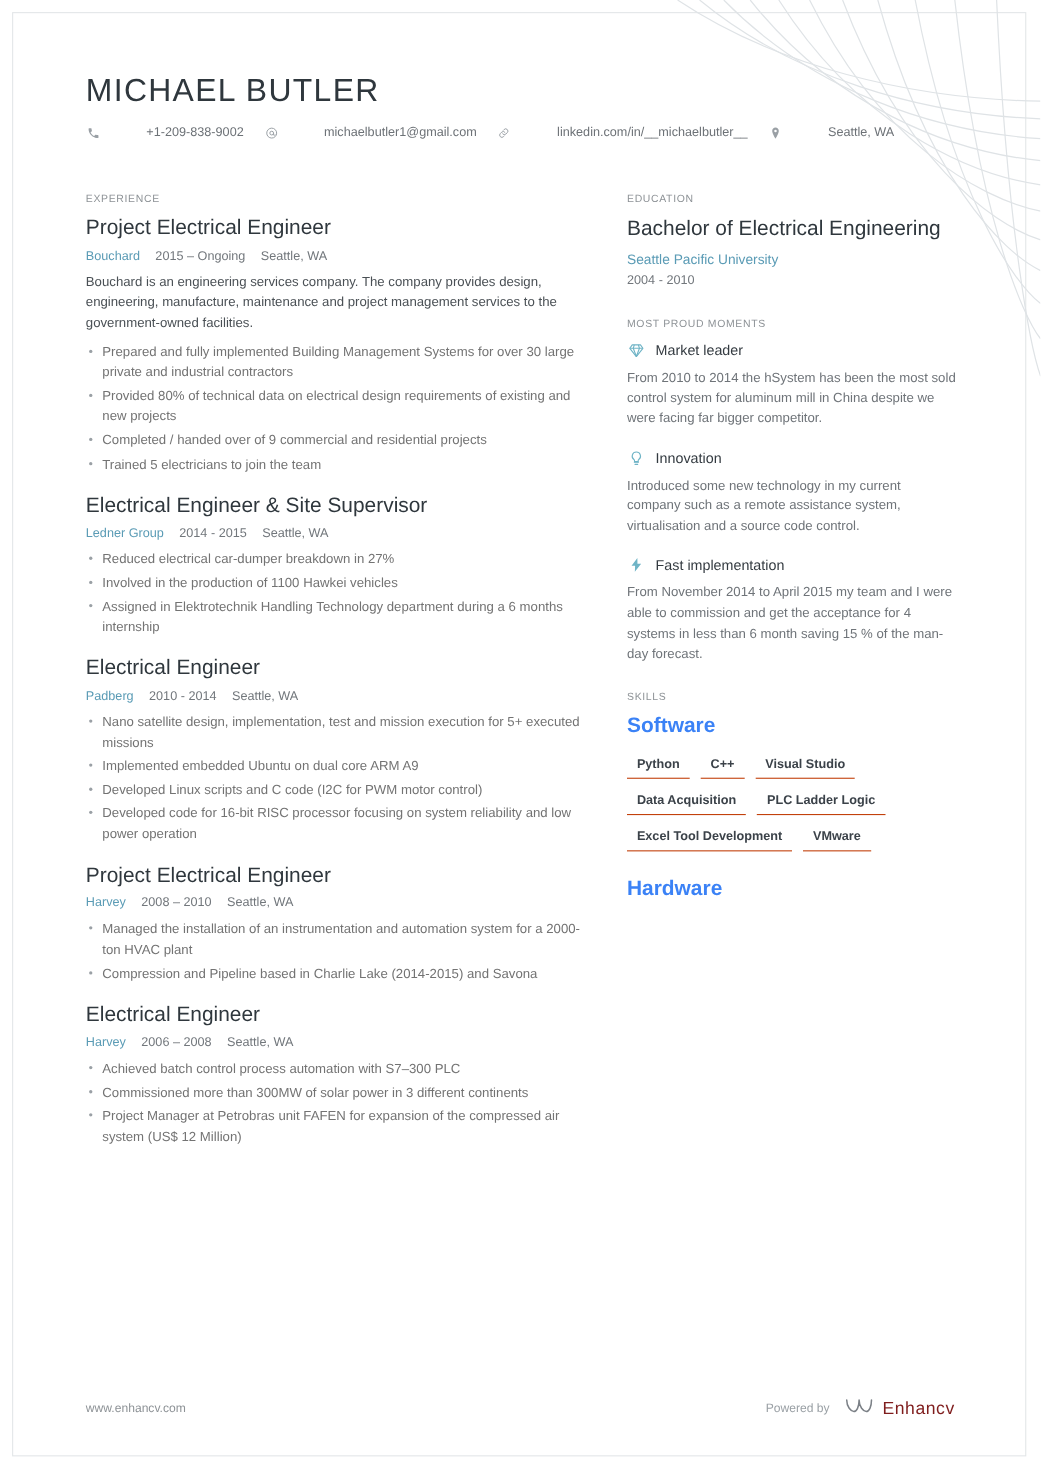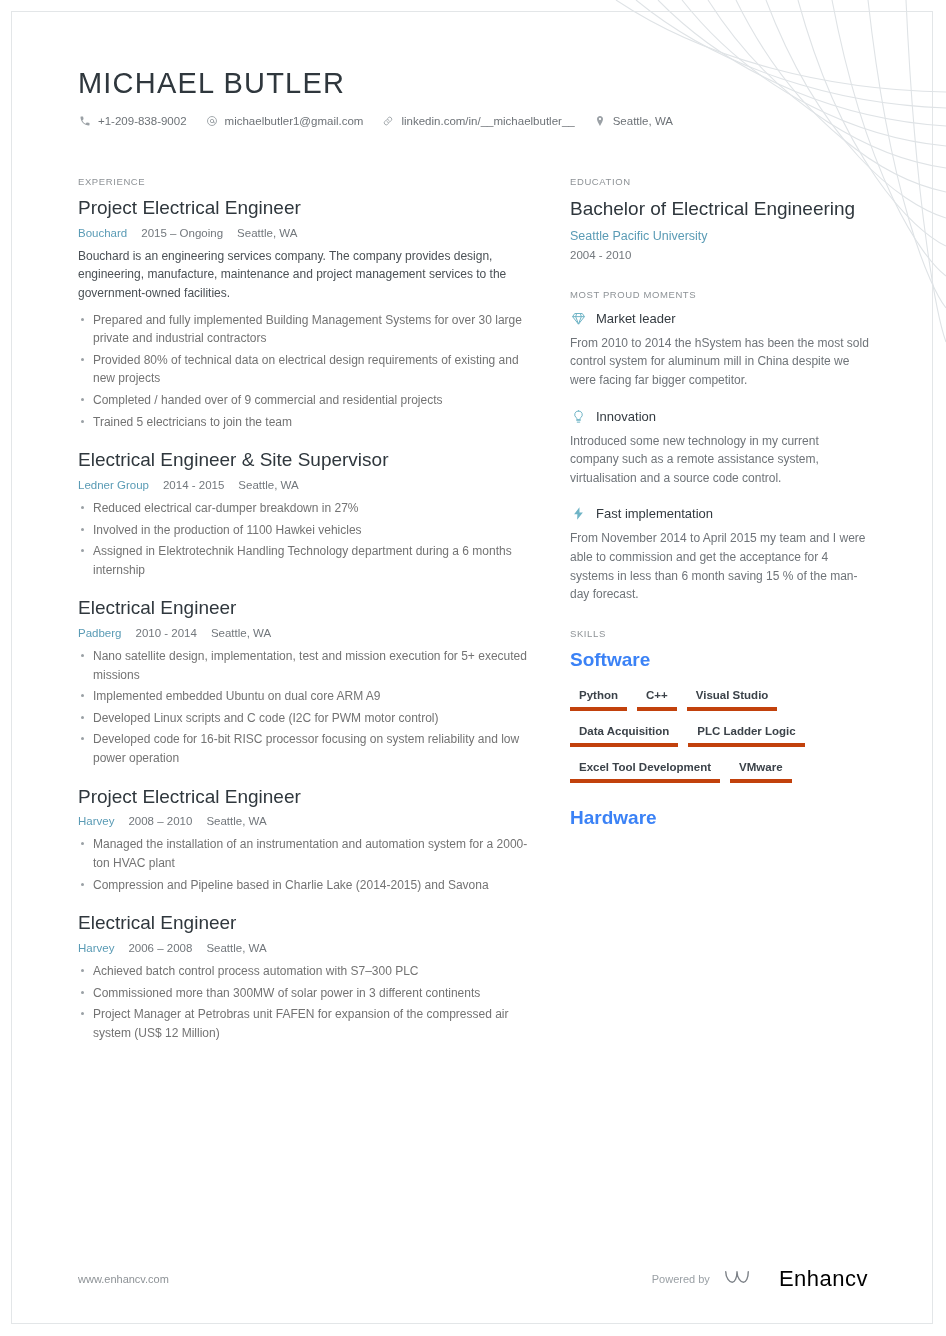--- a/index.html
+++ b/index.html
@@ -57,20 +57,21 @@
     align-items: center;
     flex-wrap: wrap;
     font-size: 11.5px;
     color: #6d7277;
   }
   .contact-item {
     display: flex;
     align-items: center;
     margin-right: 18px;
     white-space: nowrap;
+    gap: 35px;
   }
   .contact-item .ci {
     display: inline-flex;
     align-items: center;
     justify-content: center;
     width: 14px; height: 14px;
     margin-right: 6px;
     color: #9aa0a5;
   }
   .contact-item .ci svg { display: block; }
@@ -201,21 +202,21 @@
     display: flex;
     flex-wrap: wrap;
     margin-bottom: 14px;
   }
   .chip {
     font-size: 11.5px;
     font-weight: bold;
     color: #3b4249;
     padding: 4px 9px 6px 9px;
     margin: 0 10px 10px 0;
-    border-bottom: 4px solid #c2410c;
+    border-bottom: 1px solid #c2410c;
     white-space: nowrap;
   }
 
   
   .footer {
     position: absolute;
     left: 78px; bottom: 44px;
     width: 790px;
     display: flex;
     align-items: center;
@@ -234,24 +235,23 @@
     color: #9aa0a5;
     margin-right: 14px;
   }
   .brand {
     display: flex;
     align-items: center;
     color: #7c8187;
   }
   .brand-mark { margin-right: 8px; }
   .brand-name {
-    font-size: 22px;
+    font-size: 16px;
     letter-spacing: 0.5px;
-    color: #000000;
-    margin-left: 21px;
+    color: #7f1d1d;
   }
 </style>
 </head>
 <body>
 
 <div class="page">
   <div class="page-border"></div>
 
   <svg class="swoosh" viewBox="0 0 420 400" preserveAspectRatio="none">
     <g fill="none" stroke="#dfe3e6" stroke-width="1.1">

